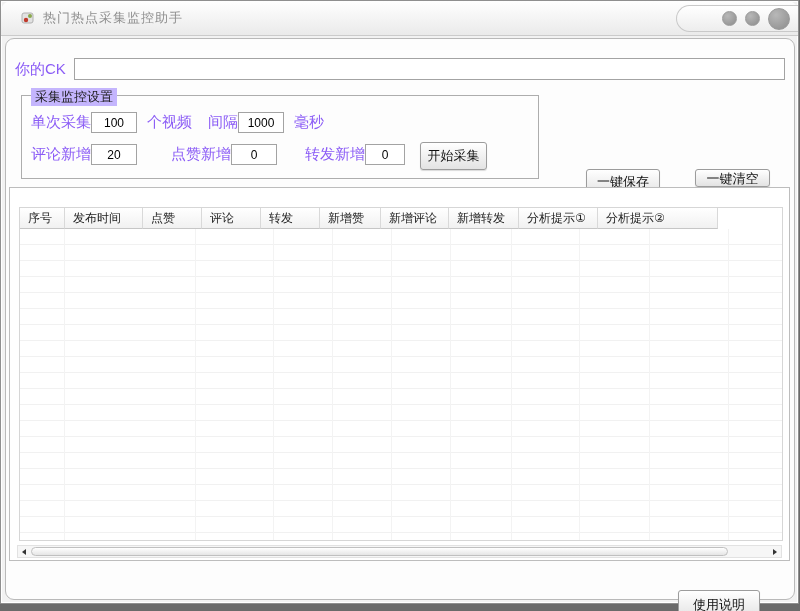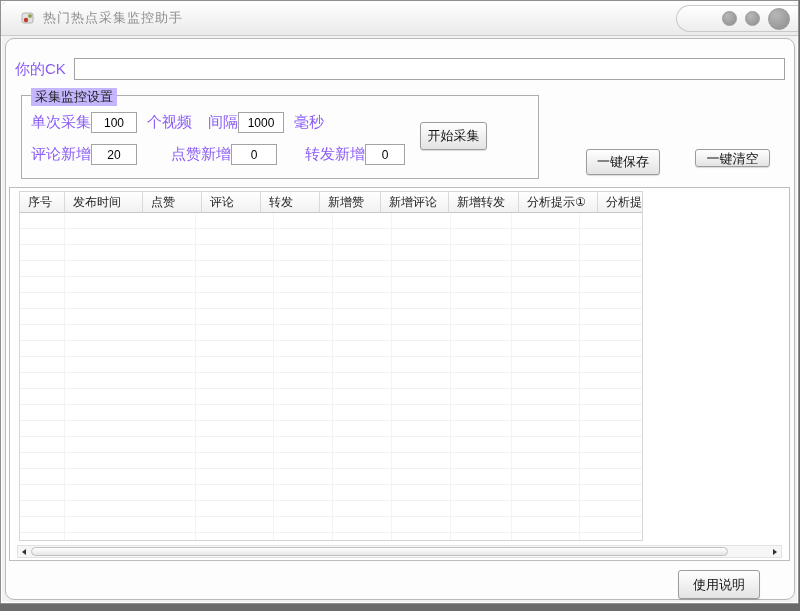--- a/index.html
+++ b/index.html
@@ -76,31 +76,32 @@
   .ml6{ margin-left:0; } .ml10{ margin-left:10px; }
   .ml16{ margin-left:16px; } .ml34{ margin-left:34px; } .ml12{ margin-left:28px; }
 
   .btn{
     background:linear-gradient(#ffffff,#e3e3e3);
     border:1px solid #9c9c9c; border-radius:3px;
     font-size:13px; color:#111;
     box-shadow:0 1px 1px rgba(0,0,0,.14);
     cursor:pointer;
     font-family:"Liberation Sans","DejaVu Sans",sans-serif;
+    margin-top:20px;
   }
   .start-btn{ position:absolute; left:398px; top:26px; width:67px; height:28px; }
   .save-btn{ position:absolute; left:580px; top:110px; width:74px; height:26px; }
   .clear-btn{ position:absolute; left:689px; top:110px; width:75px; height:18px; }
 
   .table-panel{
     position:absolute; left:3px; top:148px; width:781px; height:374px;
     background:#fff; border:1px solid #bdbdbd;
   }
   .listview{
-    position:absolute; left:9px; top:3px; width:624px; bottom:19px;
+    position:absolute; left:9px; top:19px; width:764px; bottom:19px;
     border:1px solid #d6d6d6; background:#fff; overflow:hidden;
   }
   .thead{ display:flex; height:21px; overflow:hidden; }
   .th{
     flex:none; padding-left:8px; line-height:20px;
     font-size:12px; color:#222; white-space:nowrap; overflow:hidden;
     background:linear-gradient(#ffffff,#f1f1f1);
     border-right:1px solid #d9d9d9;
     border-bottom:1px solid #c6c6c6;
     cursor:default;

